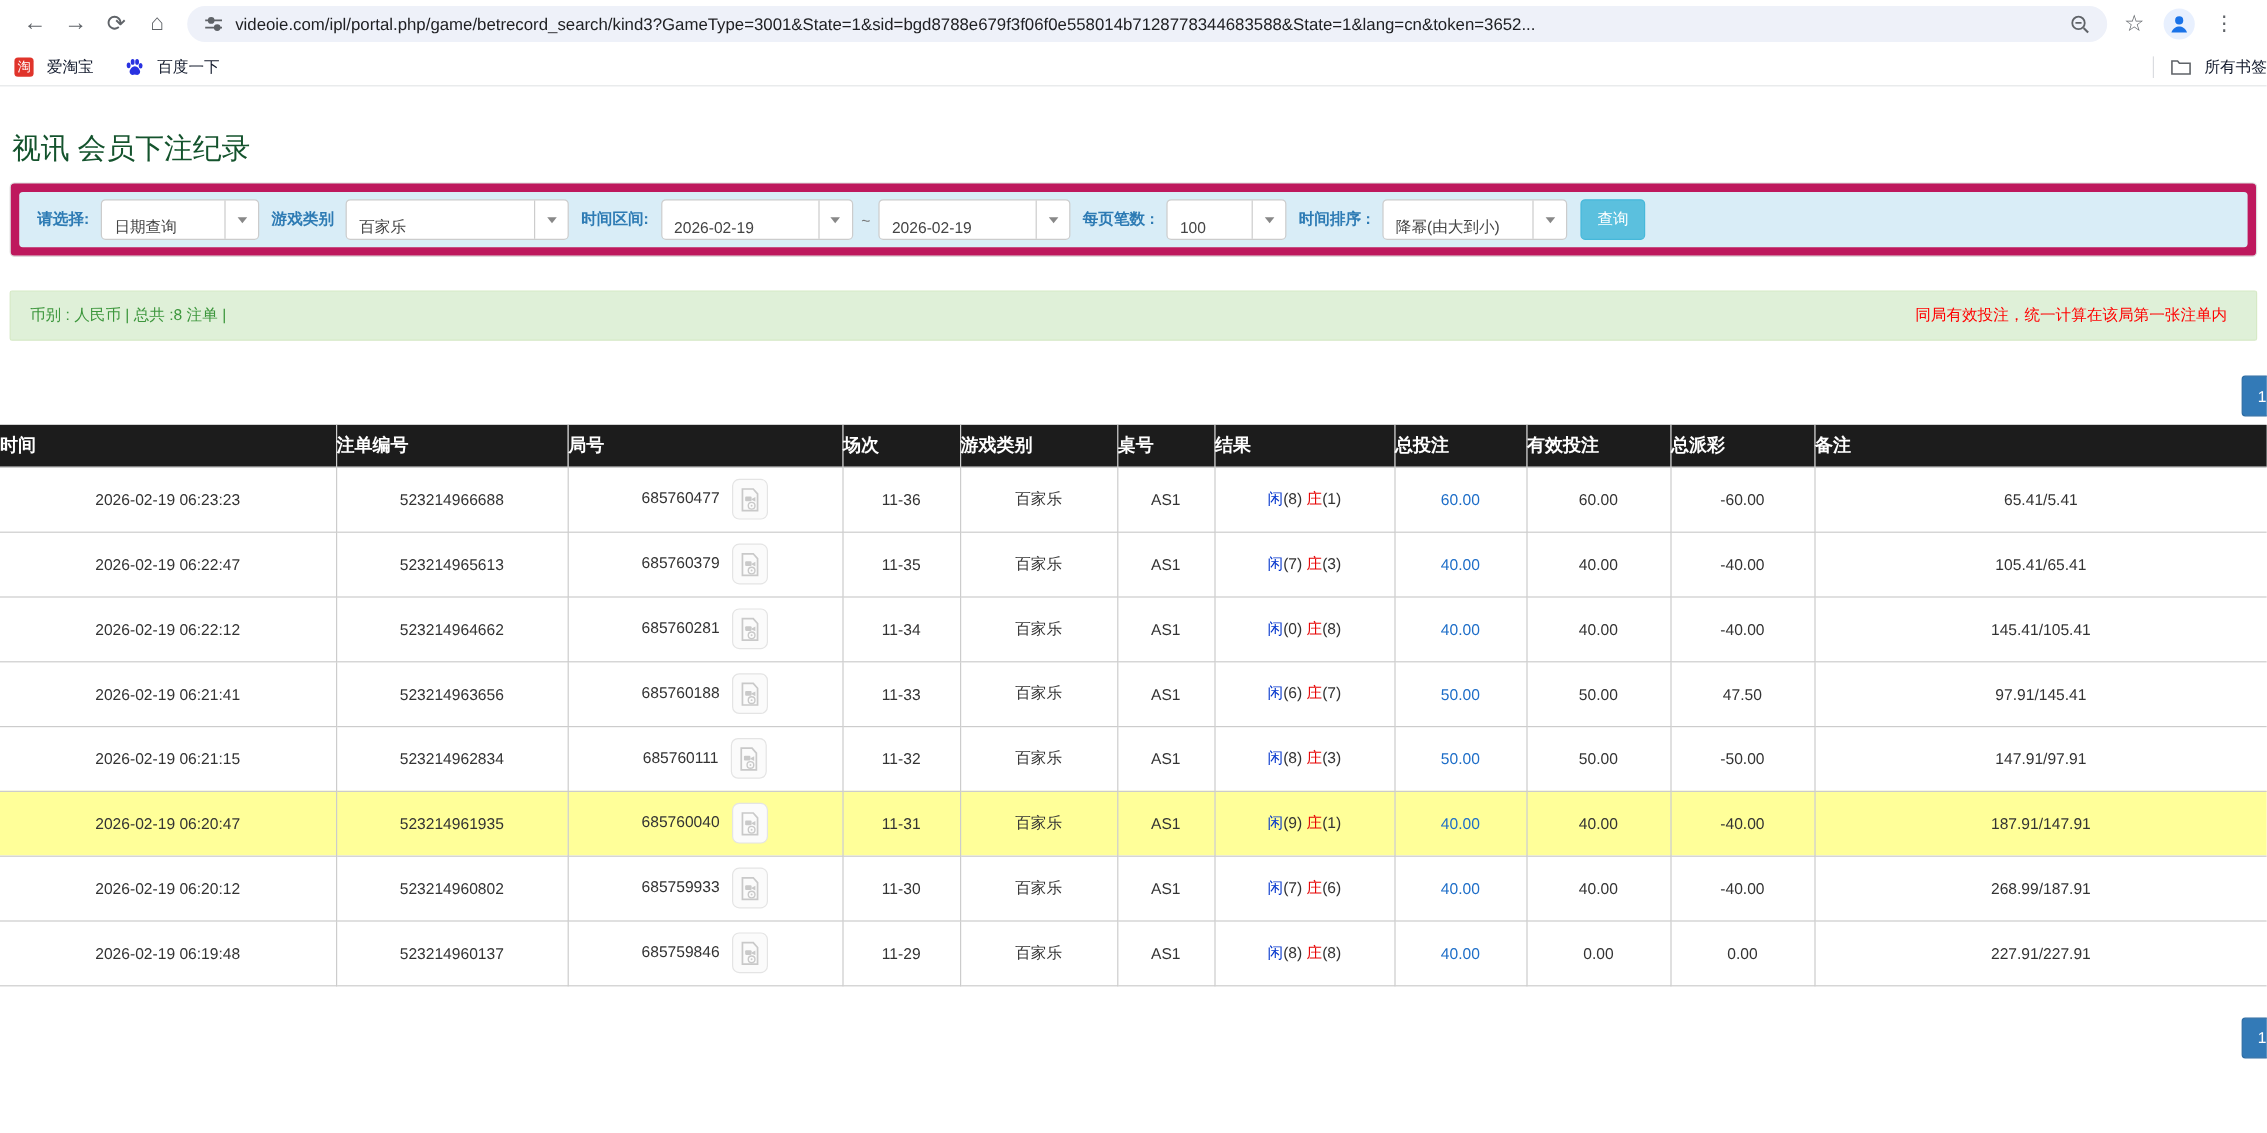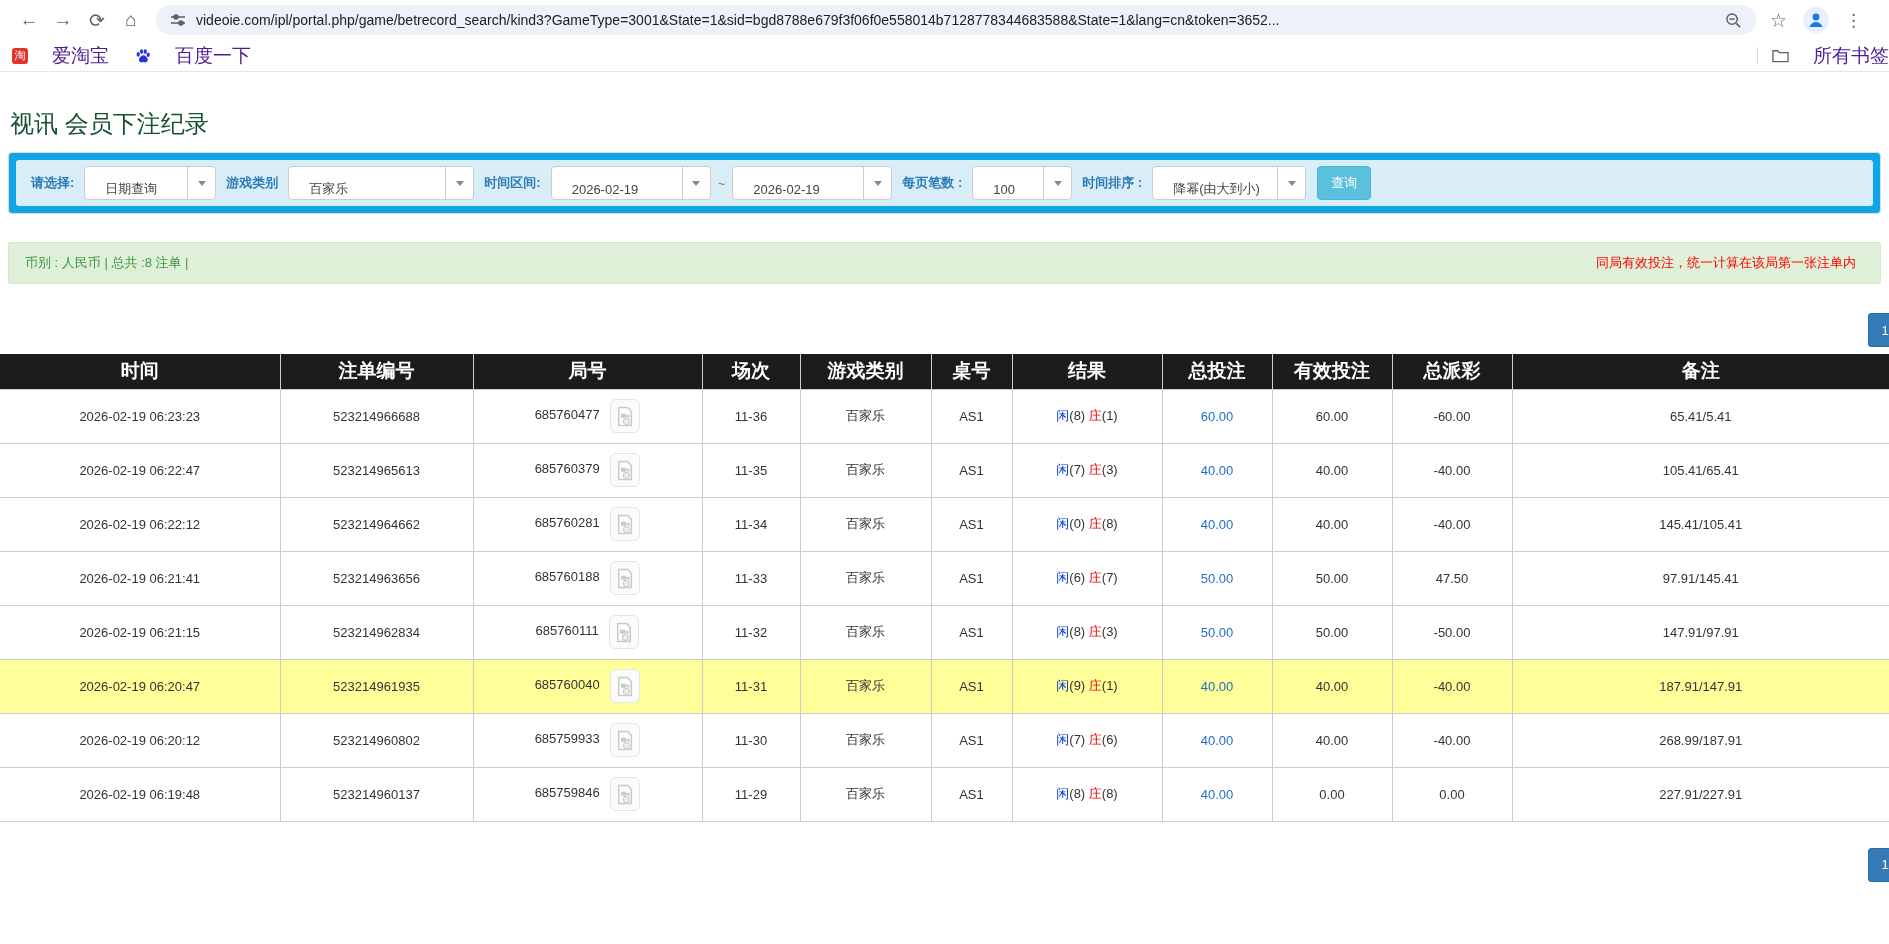--- a/index.html
+++ b/index.html
@@ -15,54 +15,54 @@
   .url-text { margin-left:10px; font-size:14px; color:#202124; white-space:nowrap; overflow:hidden; flex:1; }
   .pill-right { margin-left:8px; display:flex; align-items:center; }
   .tb-right { display:flex; align-items:center; margin-left:14px; gap:16px; }
   .star { font-size:19px; color:#5f6368; }
   .avatar { width:26px; height:26px; border-radius:50%; background:#e8f0fe; display:flex; align-items:center; justify-content:center; }
   .dots { font-size:17px; color:#5f6368; letter-spacing:0; }
 
   
   .bookmarks { height:32px; display:flex; align-items:center; padding-left:12px; border-bottom:1px solid #e4e6e8; background:#fff; }
   .bm-item { display:flex; align-items:center; margin-right:26px; cursor:pointer; }
-  .bm-label { font-size:19px; color:#4c1d95; margin-left:24px; white-space:nowrap; }
+  .bm-label { font-size:13px; color:#0f172a; margin-left:11px; white-space:nowrap; }
   .taobao-ic { width:16px; height:16px; background:#e0342b; border-radius:3px; color:#fff; font-size:11px;
                display:flex; align-items:center; justify-content:center; }
   .bm-right { margin-left:auto; display:flex; align-items:center; flex:0 0 auto; }
   .bm-divider { width:1px; height:18px; background:#dadce0; margin-right:14px; }
 
   
   .page { background:#fff; }
   .page-title { font-size:24px; font-weight:400; color:#14532d; margin:36px 0 0 10px; }
 
-  .filter-panel { margin:12px 8px 0 8px; border:1px solid #ddd; border-radius:4px; padding:7px; background:#0ea5e9; }
+  .filter-panel { margin:12px 8px 0 8px; border:1px solid #ddd; border-radius:4px; padding:7px; background:#be185d; }
   .filter-strip { background:#d9edf7; border-radius:3px; height:46px; display:flex; align-items:center; padding:0 12px; gap:7px; }
   .f-label { font-size:13px; font-weight:bold; color:#2d7bb4; white-space:nowrap; margin:0 3px; }
   .sel { background:#fff; border:1px solid #ccc; border-radius:4px; height:34px; display:flex; align-items:center; cursor:pointer; }
-  .sel-text { font-size:13px; color:#444; padding-left:20px; flex:1; white-space:nowrap; overflow:hidden;margin-top:12px; }
+  .sel-text { font-size:13px; color:#444; padding-left:10px; flex:1; white-space:nowrap; overflow:hidden;margin-top:12px; }
   .sel-arrow { width:28px; align-self:stretch; border-left:1px solid #ccc; display:flex; align-items:center; justify-content:center; }
   .tri { width:0; height:0; border-left:4px solid transparent; border-right:4px solid transparent; border-top:5px solid #888; }
   .tilde { color:#777; font-size:13px; }
   .btn-query { background:#5bc0de; border:1px solid #46b8da; color:#fff; font-size:13px; border-radius:4px;
                height:34px; padding:0 13px; cursor:pointer; margin-left:4px; }
 
   .green-bar { margin:28px 8px 0 8px; background:#dff0d8; border:1px solid #d6e9c6; border-radius:2px;
                height:42px; display:flex; align-items:center; padding:0 16px; }
   .green-left { font-size:13px; color:#3c963c; }
   .green-right { margin-left:auto; font-size:13px; color:#ff0000; padding-right:8px; white-space:nowrap; }
 
   .pager { position:relative; height:34px; margin-top:29px; }
   .pager.bottom { margin-top:26px; }
   .page-btn { position:absolute; left:1868px; top:0; width:34px; height:34px; background:#337ab7; border:1px solid #2e6da4;
               color:#fff; font-size:13px; border-radius:3px; display:flex; align-items:center; justify-content:center; cursor:pointer; }
 
   table.records { width:1889px; table-layout:fixed; border-collapse:collapse; margin-top:7px; }
-  .records th { background:#1c1c1c; color:#fff; font-size:19px; font-weight:bold; height:35px;
-                border:1px solid #cfcfcf; border-top:none; text-align:center; }
+  .records th { background:#1c1c1c; color:#fff; font-size:15px; font-weight:bold; height:35px;
+                border:1px solid #cfcfcf; border-top:none; text-align:left; }
   .records td { height:54px; font-size:13px; color:#333; text-align:center; border:1px solid #ccc; background:#fff; }
   .records tr.hl td { background:#ffff99; }
   .records tr.foot td { background:#8f8f8f; color:#fff; height:36px; }
   .records td.first-col, .records th.first-col { border-left:none; }
   .records td.last-col, .records th.last-col { border-right:none; }
   .val-link { color:#1e6ec8; cursor:pointer; }
   .p-blue { color:#0033cc; }
   .b-red { color:#e60000; }
   .neg { color:#ff0000; }
   .cam-btn { display:inline-flex; align-items:center; justify-content:center; width:30px; height:34px;

